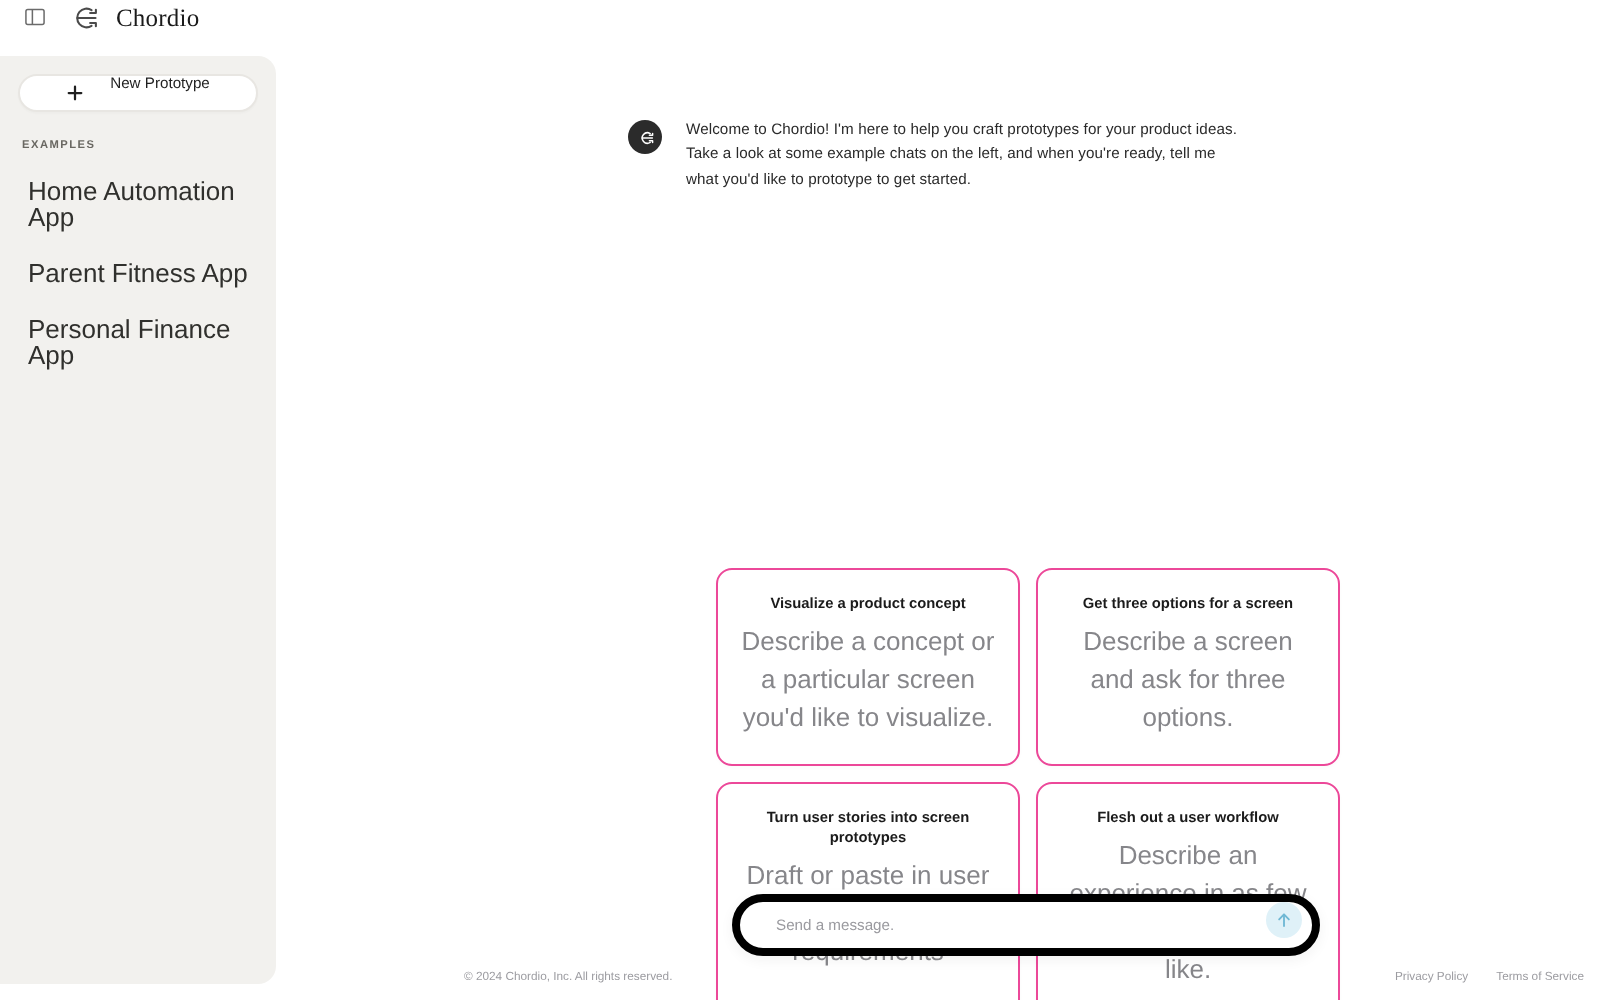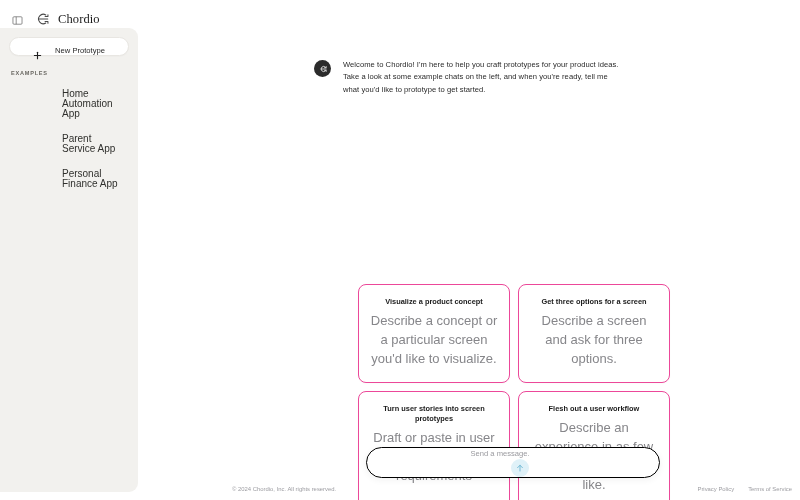--- a/index.html
+++ b/index.html
@@ -17,21 +17,21 @@
     position: relative;
   }
 
   
   .topbar {
     position: absolute;
     top: 0; left: 0;
     width: 800px;
     height: 28px;
     display: flex;
-    align-items: flex-end;
+    align-items: flex-start;
     padding-left: 9px;
     gap: 8px;
     background: #ffffff;
     z-index: 5;
   }
   .panel-toggle {
     width: 16px; height: 16px;
     display: flex; align-items: center; justify-content: center;
     cursor: pointer;
     flex: 0 0 auto;
@@ -64,21 +64,21 @@
     border-bottom-right-radius: 9px;
     padding: 9px 9px 0 9px;
   }
   .new-proto-btn {
     width: 120px;
     height: 19px;
     background: #ffffff;
     border: 1px solid #e8e6e2;
     border-radius: 999px;
     display: flex;
-    align-items: flex-end;
+    align-items: flex-start;
     justify-content: center;
     gap: 13px;
     cursor: pointer;
     box-shadow: 0 1px 1px rgba(0,0,0,.02);
   }
   .plus-icon { width: 9px; height: 9px; display:block; }
   .new-proto-label {
     font-size: 7.6px;
     font-weight: 500;
     color: #1f1f1f;
@@ -90,27 +90,26 @@
     font-size: 5.6px;
     font-weight: 700;
     letter-spacing: .75px;
     color: #6a6862;
     text-transform: uppercase;
   }
   .example-list { margin-top: 8px; }
   .example-item {
     display: block;
     padding: 5px 4px 5px 5px;
-    font-size: 10px;
+    font-size: 13px;
     color: #30302d;
     border-radius: 5px;
     cursor: pointer;
     line-height: 1;
     margin-bottom: 5px;
-    margin-left: 48px;
   }
 
   
   .main {
     position: absolute;
     top: 44px;
     left: 138px;
     width: 604px;
     height: 472px;
     padding-left: 39px;
@@ -182,27 +181,25 @@
   .composer-wrap {
     position: absolute;
     bottom: 38px;
     left: 228px;
     width: 294px;
   }
   .composer {
     width: 294px;
     height: 31px;
     background: #ffffff;
-    border: 1px solid #000000;
+    border: 4px solid #000000;
     border-radius: 999px;
     display: flex;
-    align-items: center;
     padding: 0 5px 0 18px;
     box-shadow: 0 2px 7px rgba(30,30,30,.055);
-    flex-direction: column;
   }
   .composer-input {
     flex: 1 1 auto;
     border: none;
     outline: none;
     background: transparent;
     font-family: "Liberation Sans", sans-serif;
     font-size: 7.6px;
     color: #2b2b2b;
     height: 100%;
@@ -272,21 +269,21 @@
         <line x1="1.8" y1="6" x2="10.2" y2="6"></line>
       </svg>
     </span>
     <span class="new-proto-label">New Prototype</span>
   </div>
 
   <div class="examples-head">EXAMPLES</div>
 
   <nav class="example-list">
     <div class="example-item">Home Automation App</div>
-    <div class="example-item">Parent Service App</div>
+    <div class="example-item">Parent Fitness App</div>
     <div class="example-item">Personal Finance App</div>
   </nav>
 
 </aside>
 
 <main class="main">
 
   <section class="conversation">
     <div class="msg-row">
       <div class="avatar">

